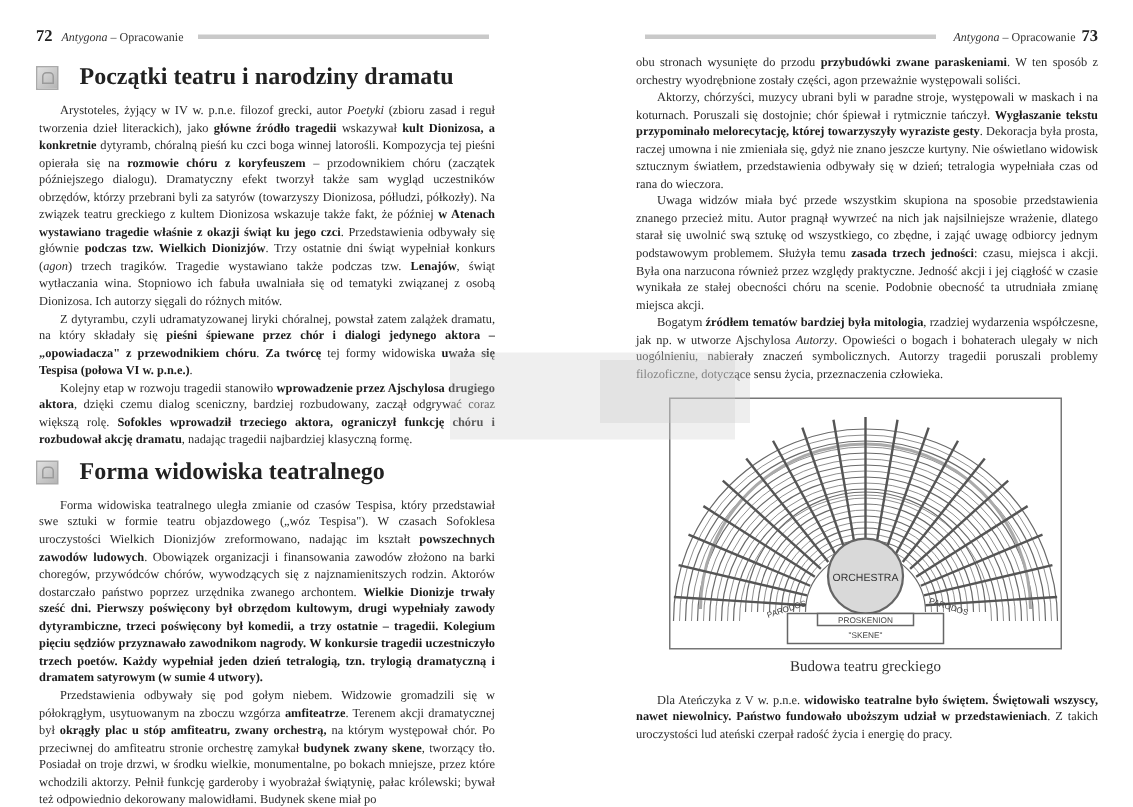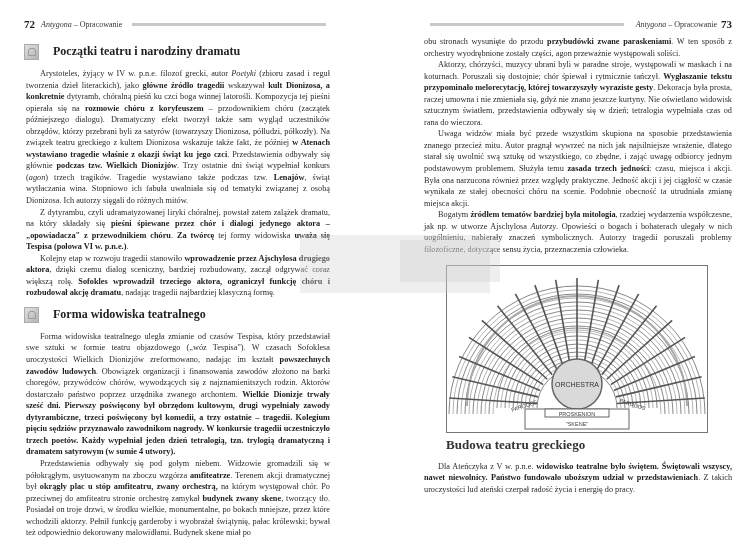--- a/index.html
+++ b/index.html
@@ -20,24 +20,24 @@
   .head-title .rest { font-style: normal; }
   .head-rule { flex: 1; height: 3px; background: #c9c9c9; margin: 0 6px; }
   .content { position: absolute; font-size: 8.25px; line-height: 11.55px; text-align: justify; }
   .left .content { left: 26px; top: 38px; width: 304px; }
   .right .content { left: 47px; top: 36px; width: 308px; }
   p { margin: 0; text-indent: 14px; }
   b { font-weight: bold; color: #1c1c1c; }
   .sec-head { display: flex; align-items: center; height: 24px; margin: 2px 0 4px -2px; }
   .sec-icon { width: 13px; height: 14px; background: linear-gradient(135deg,#e0e0e0,#b5b5b5); border: 1px solid #aaa; margin-right: 14px; position: relative; }
   .sec-icon::after { content: ""; position: absolute; left: 3px; top: 3px; width: 6px; height: 6px; border: 1px solid #9a9a9a; border-radius: 3px 3px 0 0; }
-  .sec-title { font-weight: bold; font-size: 12px; color: #222; }
+  .sec-title { font-weight: bold; font-size: 16px; color: #222; }
   .figure { margin: 10px 0 0 22px; width: 262px; }
   .figure-box { width: 262px; height: 168px; border: 1.5px solid #777; box-sizing: border-box; position: relative; overflow: hidden; background: #fff; }
-  .figure-caption { font-size: 13px; margin-top: 6px; color: #333; font-weight: bold; }
+  .figure-caption { text-align: center; font-size: 10px; margin-top: 6px; color: #333; }
   .after-fig { margin-top: 10px; }
   .watermark { position: absolute; left: 300px; top: 235px; width: 190px; height: 58px; background: rgba(210,210,210,0.35); pointer-events: none; }
   .watermark2 { position: absolute; left: 400px; top: 240px; width: 100px; height: 42px; background: rgba(200,200,200,0.30); pointer-events: none; }
 </style>
 </head>
 <body>
 
 <div class="spread">
 
   <div class="page left">

